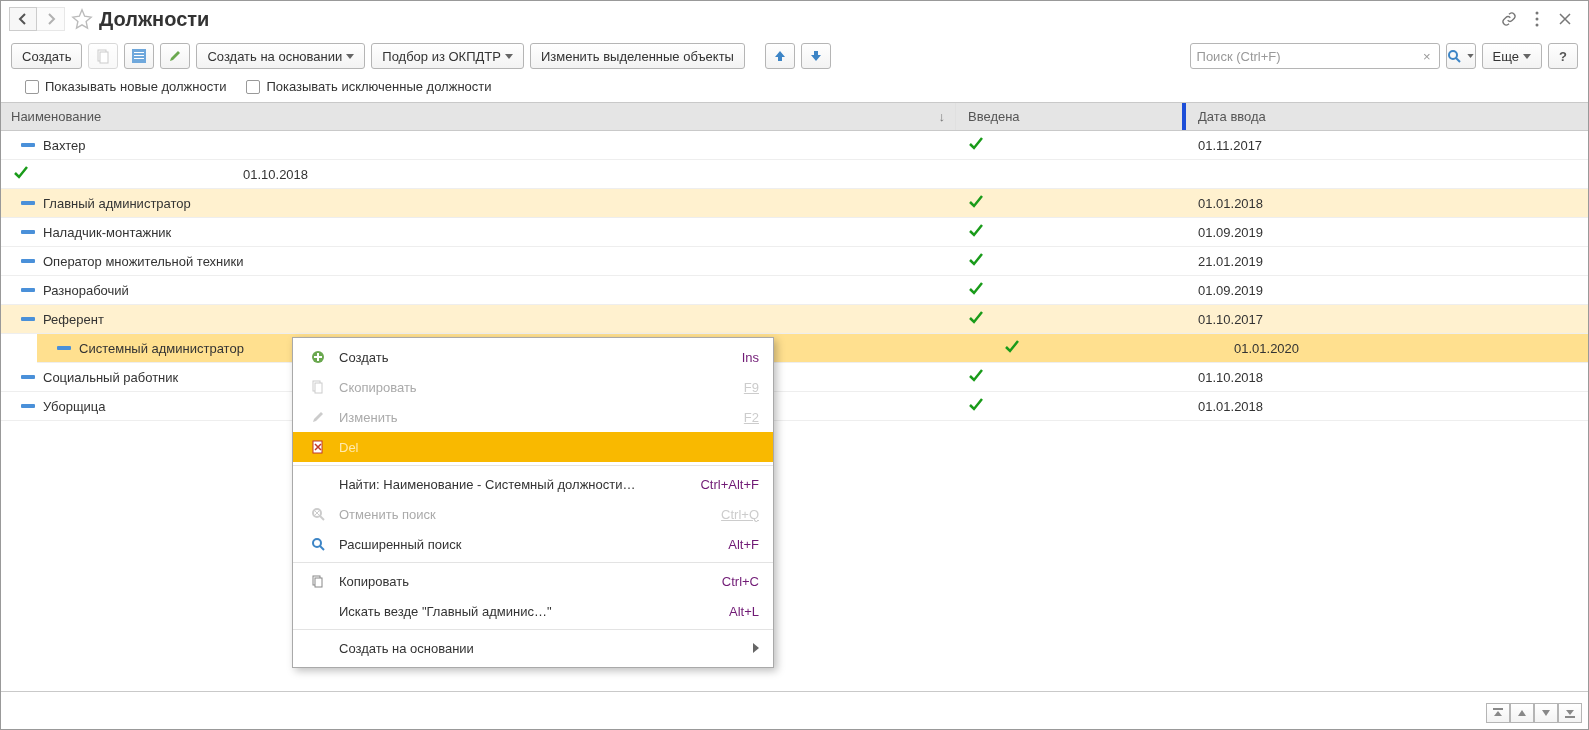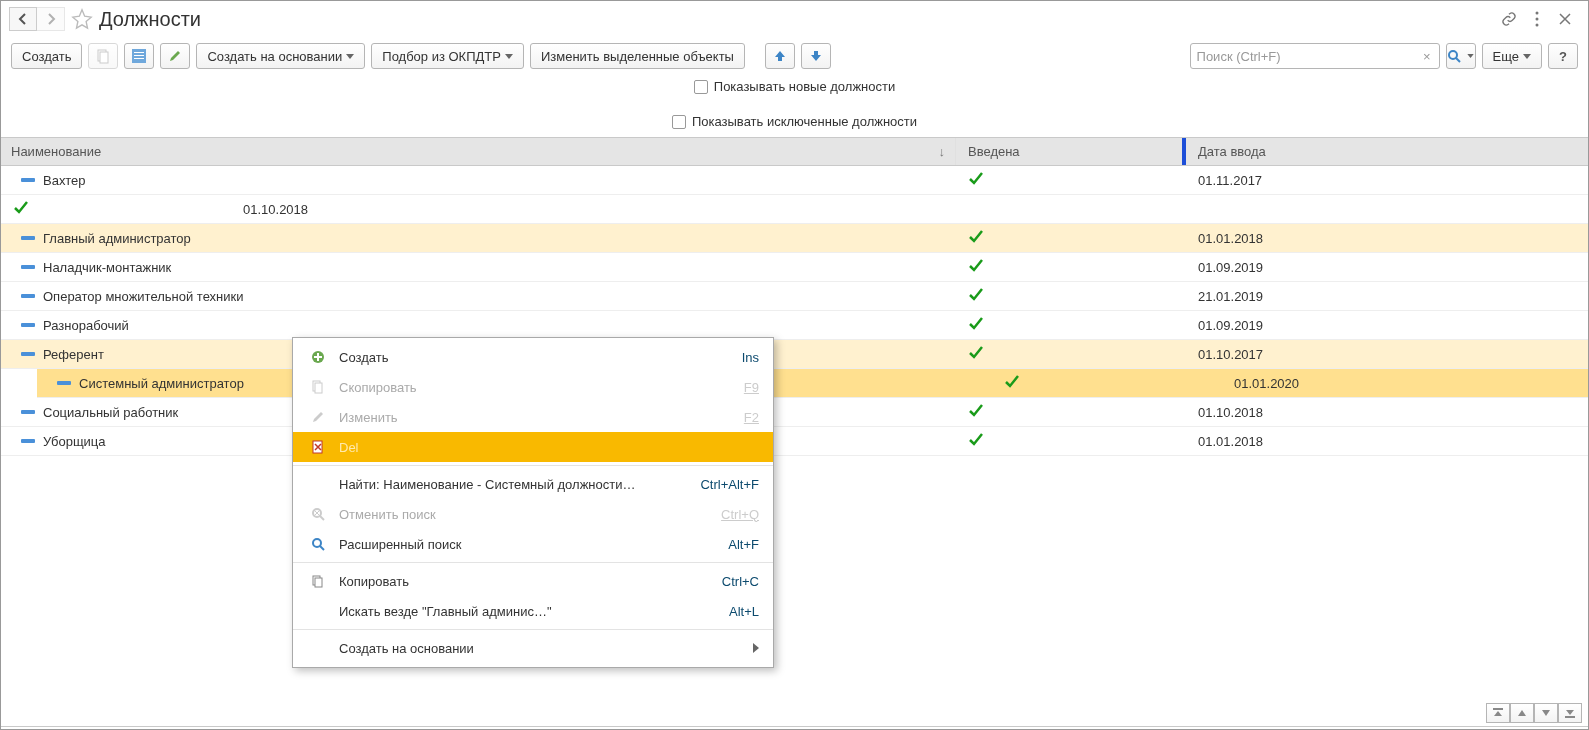--- a/index.html
+++ b/index.html
@@ -24,21 +24,21 @@
   .nav-btn {
     width: 28px; height: 24px;
     background: #f7f7f7;
     border: 1px solid #ccc;
     display: inline-flex;
     align-items: center; justify-content: center;
     cursor: pointer;
   }
   .nav-btn + .nav-btn { border-left: none; }
   .star-icon { width: 22px; height: 22px; margin: 0 6px; }
-  .title { font-size: 20px; color: #333; }
+  .title { font-size: 20px; color: #333; font-weight: bold; }
   .win-icons { margin-left: auto; display:flex; gap:10px; align-items:center; padding-right:6px;}
   .win-icons span { width:18px; height:18px; display:inline-flex; align-items:center; justify-content:center; color:#666;}
 
   .toolbar {
     display: flex;
     align-items: center;
     gap: 6px;
     padding: 6px 10px;
   }
   .btn {
@@ -61,21 +61,21 @@
     border:1px solid #b5b5b5; border-radius:3px;
     display:flex; align-items:center; padding:0 4px;
     color:#999;
   }
   .search-box input {
     border:none; outline:none; flex:1; font-size:13px; color:#333;
     background:transparent;
   }
   .search-box input::placeholder{color:#999;}
   .filters {
-    display:flex; gap:20px; padding:4px 24px 8px; align-items:center;flex-direction:column;
+    display:flex; gap:20px; padding:4px 24px 8px; align-items:center;
   }
   .chk { width:14px; height:14px; border:1px solid #999; border-radius:2px; display:inline-block; margin-right:6px; vertical-align:middle;}
   .filters label{display:flex;align-items:center;cursor:pointer;}
 
   .grid {
     border-top:1px solid #c9c9c9;
     border-bottom:1px solid #c9c9c9;
     width:100%;
   }
   .grid-header {
@@ -108,21 +108,21 @@
     padding:4px 0;
     z-index:100;
   }
   .ctx-item{
     display:flex; align-items:center;
     height:30px; padding:0 14px;
     cursor:pointer;
   }
   .ctx-item .ico{width:22px; display:inline-flex; justify-content:center; margin-right:10px;}
   .ctx-item .lbl{flex:1;}
-  .ctx-item .sc{color:#0c4a6e;}
+  .ctx-item .sc{color:#701a75;}
   .ctx-item.disabled{color:#aaa;}
   .ctx-item.disabled .sc{color:#ccc;text-decoration:underline;}
   .ctx-item.hover{background:#f9b900; color:#fff;}
   .ctx-item.hover .sc{color:#ffe9ad;}
   .ctx-sep{height:1px; background:#e3e3e3; margin:3px 0;}
 
   .footer-btns{
     position:absolute; right:6px; bottom:6px;
     display:flex;
   }

